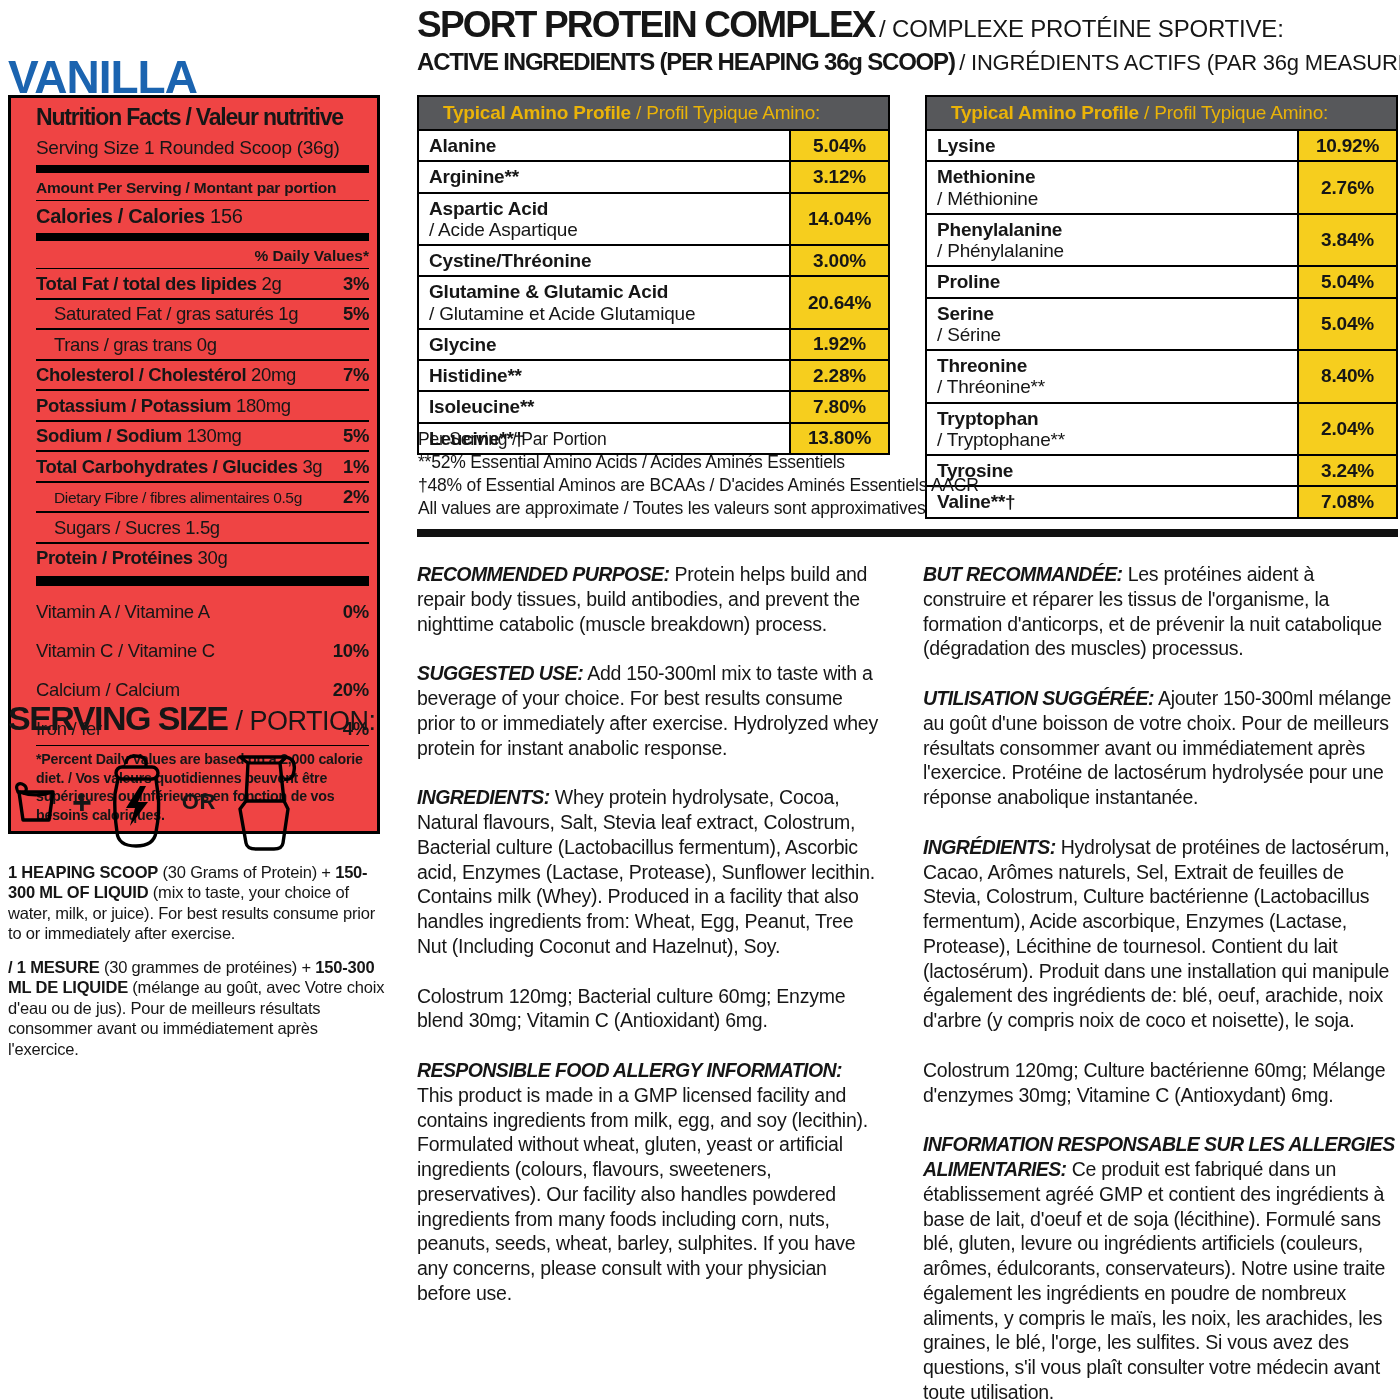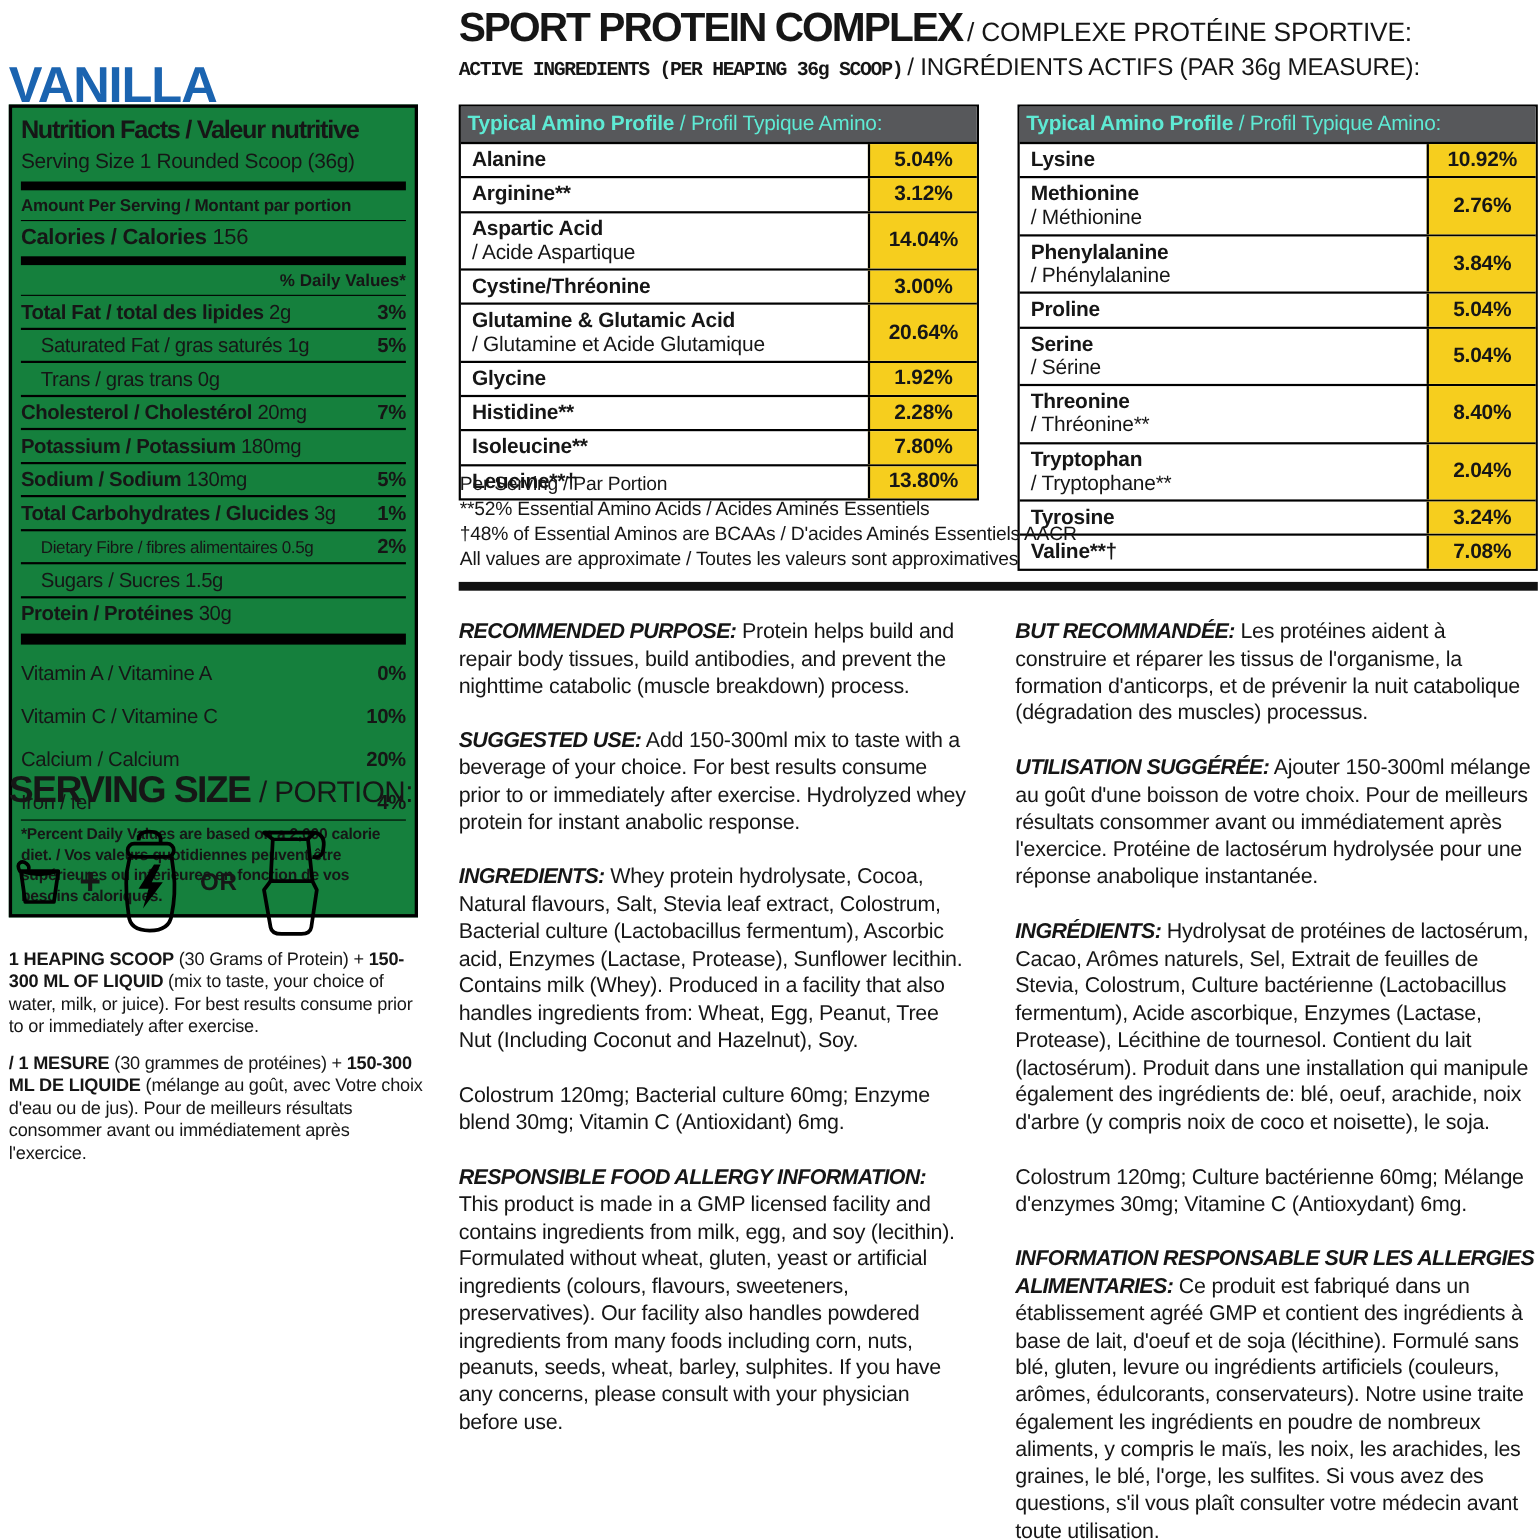--- a/index.html
+++ b/index.html
@@ -3,21 +3,21 @@
 <meta charset="utf-8">
 <style>
   html,body{margin:0;padding:0;background:#fff;}
   #label{position:relative;width:1400px;height:1400px;background:#fff;
          font-family:"Liberation Sans",sans-serif;color:#161616;overflow:hidden;}
   .b{font-weight:700;}
   
   #flavor{position:absolute;left:8px;top:2px;font-size:46px;font-weight:800;letter-spacing:-1px;}
   
   #nfp{position:absolute;left:8px;top:95px;width:372px;border:3px solid #000;
-       padding:5px 8px 6px 8px;box-sizing:border-box;background:#15803d;}
+       padding:5px 8px 6px 25px;box-sizing:border-box;background:#ef4444;}
   #nfp .nf-title{font-size:23px;font-weight:700;letter-spacing:-1.2px;white-space:nowrap;margin:1px 0 6px 0;}
   #nfp .nf-serving{font-size:19px;letter-spacing:-0.3px;margin:2px 0 6px 0;}
   .bar8{height:8px;background:#000;margin:2px 0 4px 0;}
   .bar10{height:10px;background:#000;margin:4px 0 5px 0;}
   #nfp .nf-amount{font-size:15.5px;font-weight:700;letter-spacing:-0.2px;padding:2px 0 3px 0;border-bottom:1.5px solid #000;}
   #nfp .nf-cal{font-size:20px;padding:4px 0 3px 0;letter-spacing:-0.3px;}
   #nfp .nf-dvh{font-size:15.5px;font-weight:700;text-align:right;padding:2px 0 3px 0;border-bottom:1.5px solid #000;}
   .n-row{display:flex;justify-content:space-between;align-items:baseline;
          font-size:18.5px;letter-spacing:-0.35px;padding:3.5px 0 3px 0;border-top:2px solid #000;}
   .n-row:first-child{border-top:none;}
@@ -37,27 +37,27 @@
   #icons{display:flex;align-items:center;gap:10px;margin:10px 0 6px 2px;height:108px;}
   #icons .plus{font-size:34px;font-weight:800;}
   #icons .or{font-size:22px;font-weight:700;letter-spacing:0.5px;}
   .sv-para{font-size:16.5px;line-height:1.24;letter-spacing:-0.2px;margin:0 0 13px 0;}
   
   #rhead{position:absolute;left:417px;top:4px;width:983px;}
   #rhead .l1{white-space:nowrap;}
   #rhead .l1 .big{font-size:37px;font-weight:800;letter-spacing:-1.8px;}
   #rhead .l1 .reg{font-size:24px;font-weight:400;letter-spacing:-0.2px;}
   #rhead .l2{white-space:nowrap;margin-top:2px;}
-  #rhead .l2 .bb{font-size:18px;font-weight:800;letter-spacing:-1.2px;font-family:Liberation Mono, monospace;}
+  #rhead .l2 .bb{font-size:24px;font-weight:800;letter-spacing:-1.2px;}
   #rhead .l2 .reg{font-size:22px;font-weight:400;letter-spacing:-0.2px;}
   
   .amino{position:absolute;top:95px;width:473px;border:2.5px solid #000;background:#fff;box-sizing:border-box;}
   #aminoL{left:417px;}
   #aminoR{left:925px;}
-  .amino-head{background:#57585B;color:#5eead4;font-size:19px;padding:5px 6px;letter-spacing:-0.2px;border-bottom:2px solid #000;}
+  .amino-head{background:#57585B;color:#eab308;font-size:19px;padding:5px 24px;letter-spacing:-0.2px;border-bottom:2px solid #000;}
   .amino-row{display:flex;border-top:2px solid #000;}
   .amino-row:first-of-type{border-top:none;}
   .amino-name{flex:1;padding:4px 10px;font-size:19px;letter-spacing:-0.2px;display:flex;flex-direction:column;justify-content:center;line-height:1.12;}
   .amino-name .fr{font-weight:400;}
   .amino-name .fr.block{display:block;}
   .amino-name .line{display:block;}
   .amino-val{width:97px;background:#F6CE1E;border-left:2.5px solid #000;display:flex;align-items:center;justify-content:center;
              font-size:19px;font-weight:700;letter-spacing:-0.2px;}
   
   #notes{position:absolute;left:418px;top:428px;font-size:17.5px;line-height:1.32;letter-spacing:-0.2px;}

